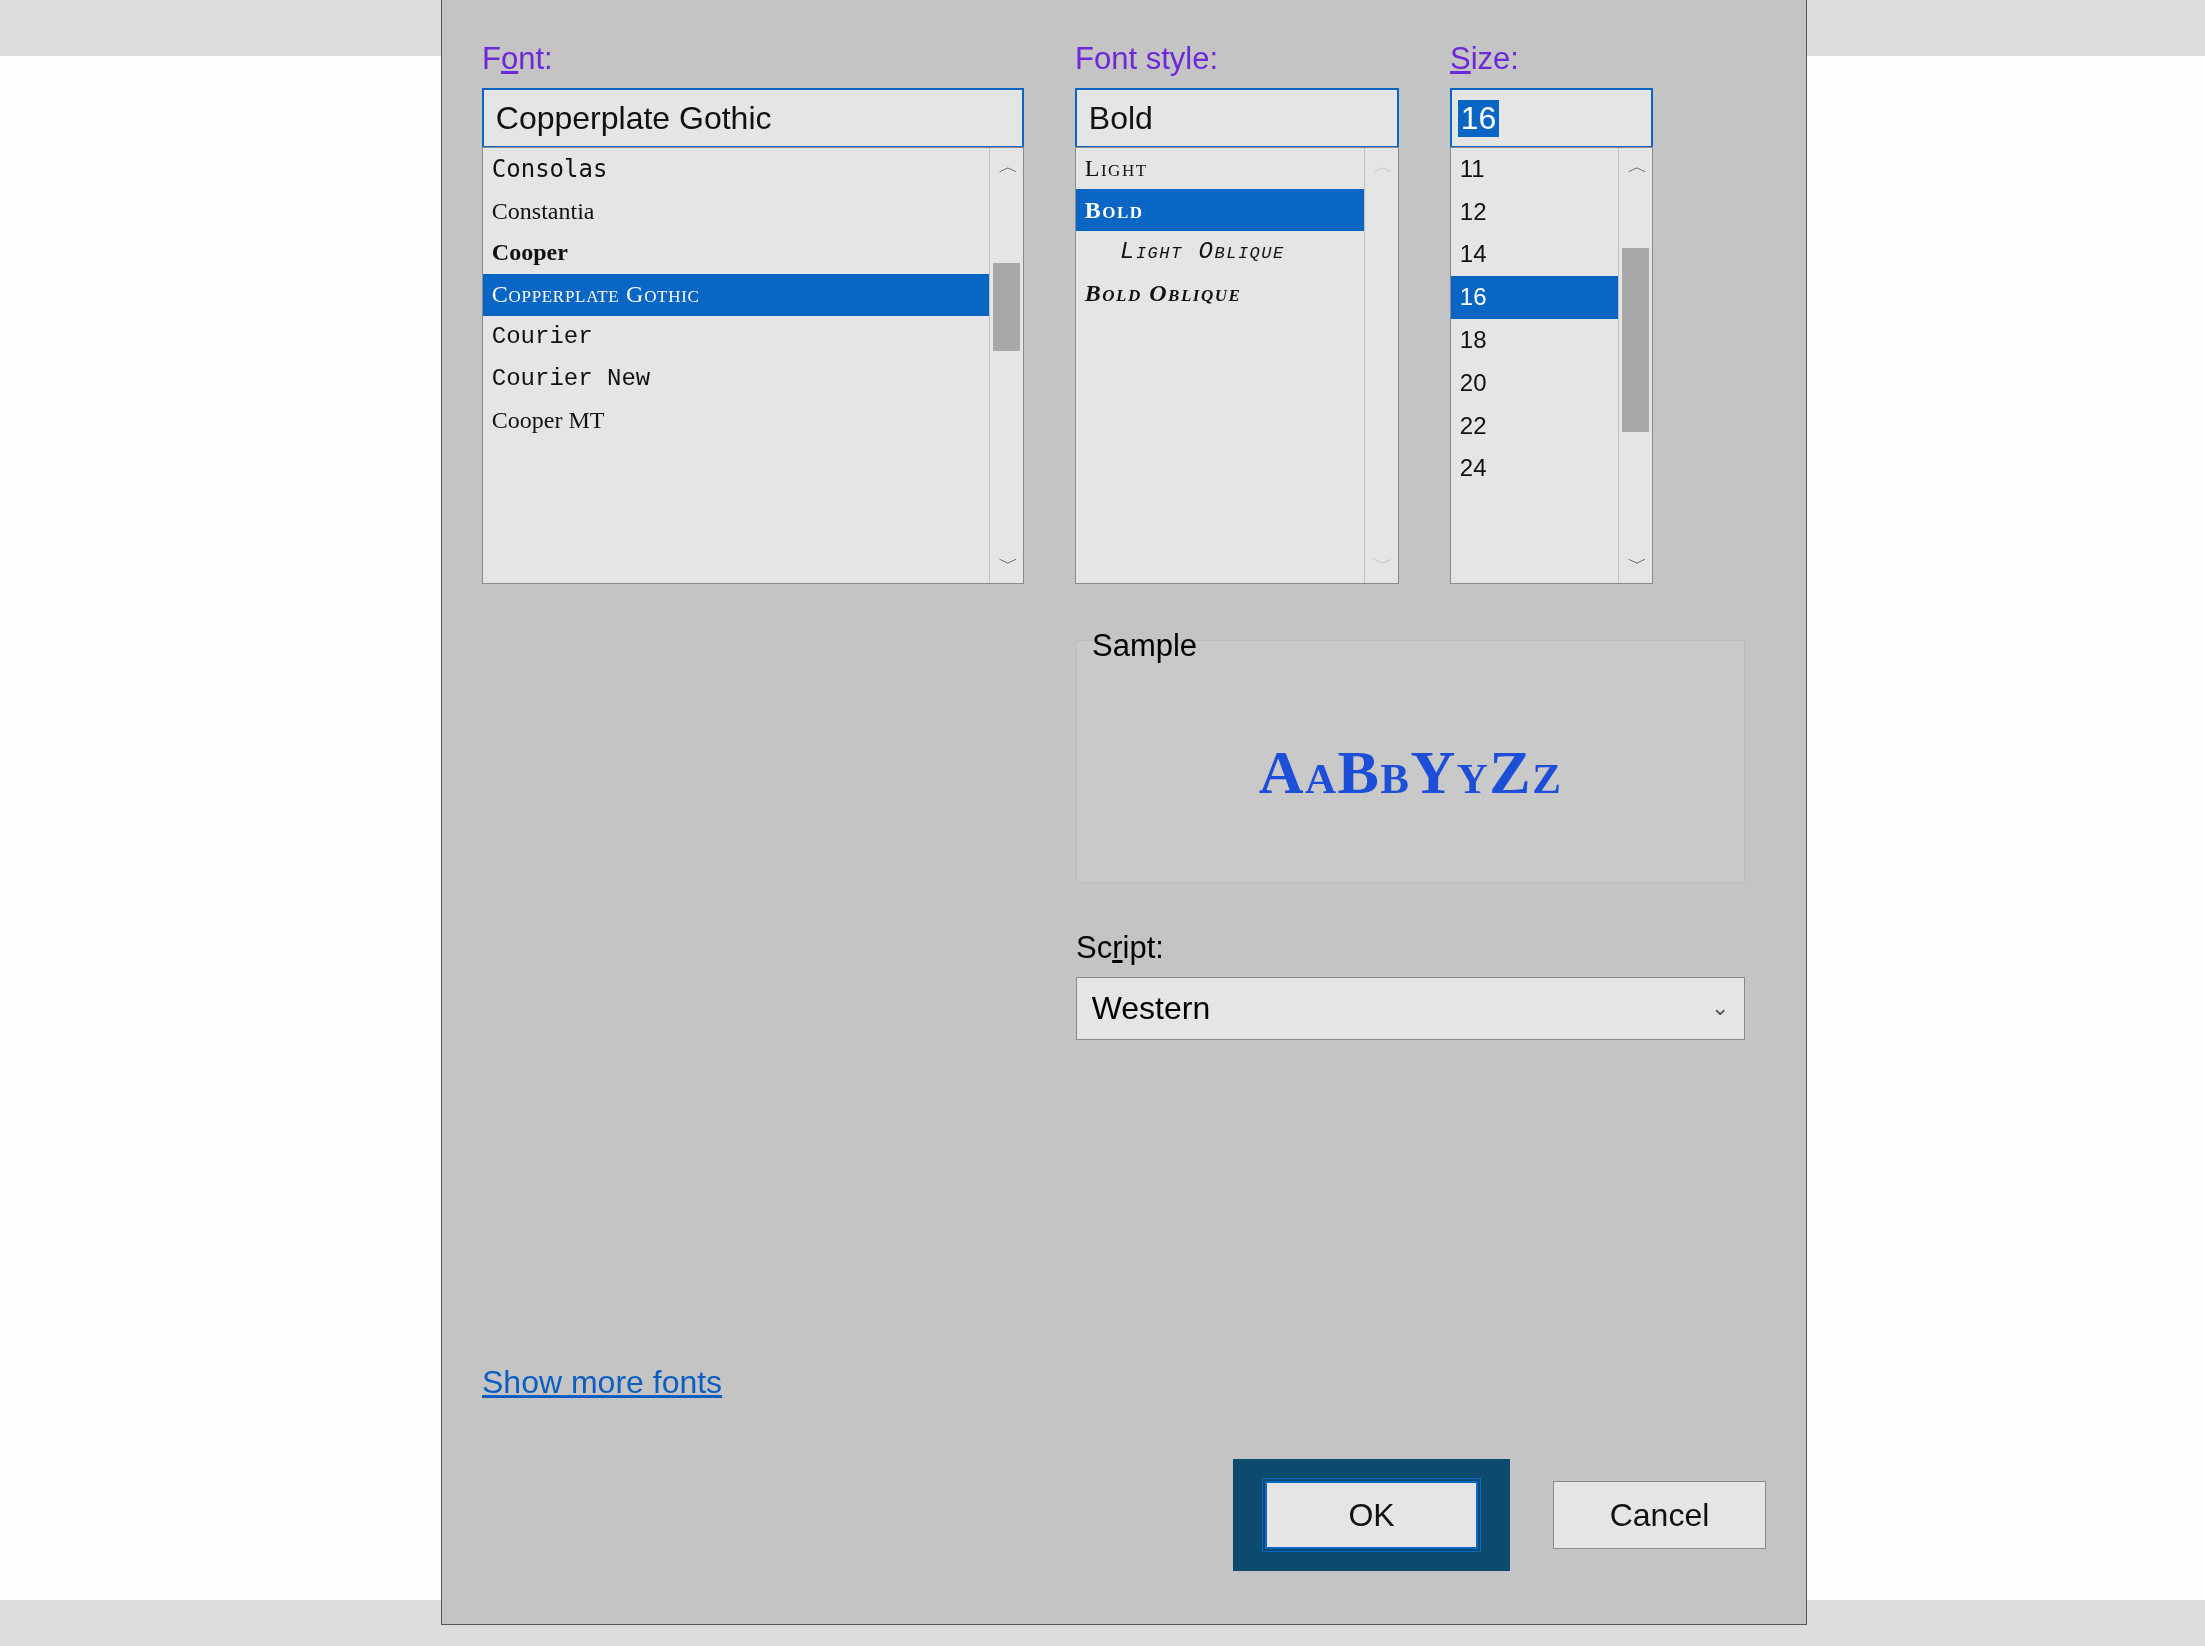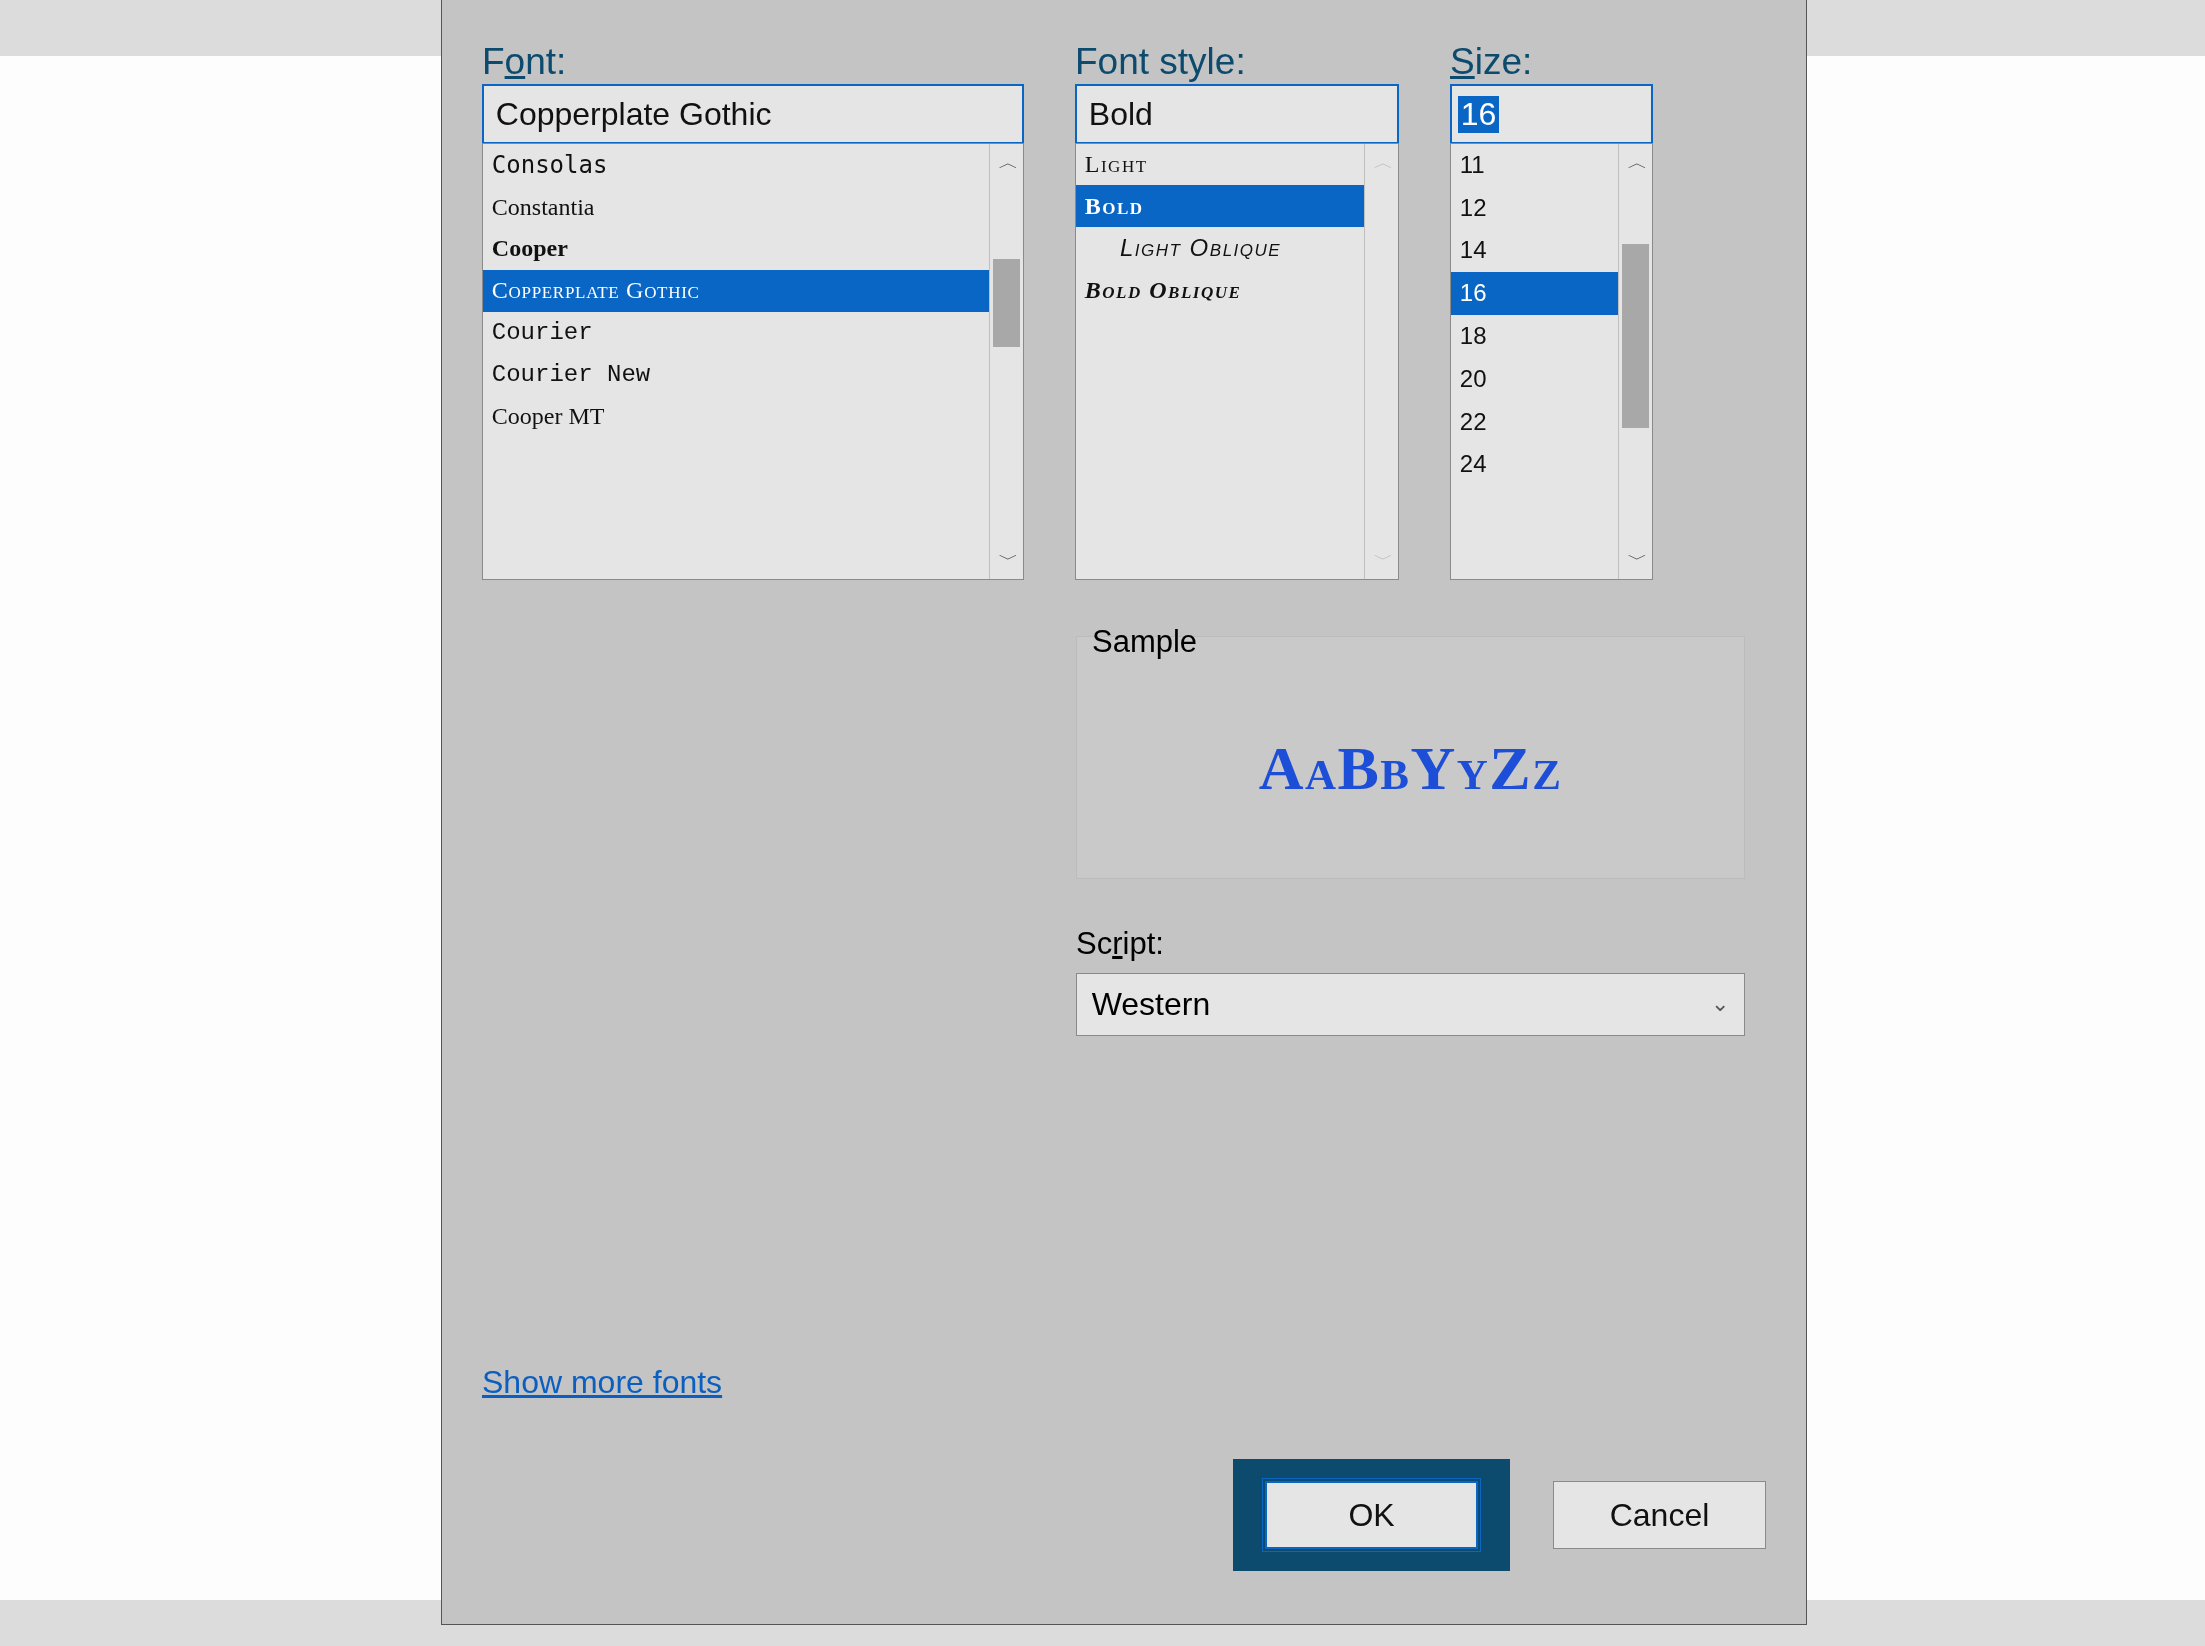--- a/index.html
+++ b/index.html
@@ -31,23 +31,23 @@
     padding: 41px 40px 29px 40px;
   }
   .columns {
     display: flex;
     gap: 51px;
   }
   .col-font  { width: 542px; }
   .col-style { width: 324px; }
   .col-size  { width: 203px; }
   .label {
-    font-size: 37px;
-    color: #0c4a6e;
-    margin-bottom: 1px;
+    font-size: 31px;
+    color: #6d28d9;
+    margin-bottom: 11px;
   }
   .label .ul { text-decoration: underline; }
   .textinput {
     width: 100%;
     height: 60px;
     border: 2.9px solid #0a66c4;
     background: #e5e5e5;
     font-size: 32px;
     padding: 0 11.8px;
     color: #111;
@@ -111,21 +111,21 @@
   .ff-constantia { font-family: Constantia, serif; }
   .ff-cooper { font-family: "Cooper Black", serif; font-weight: 900; }
   .ff-copperplate { font-family: "Copperplate", "Copperplate Gothic", serif; font-variant: small-caps; letter-spacing: 0.7px; }
   .ff-corbel { font-family: Corbel, sans-serif; }
   .ff-courier { font-family: Courier, monospace; }
   .ff-couriernew { font-family: "Courier New", monospace; }
   .ff-curlz { font-family: "Curlz MT", cursive; }
   
   .fs-light { font-family: "Copperplate", serif; font-variant: small-caps; font-weight: 300; letter-spacing: 1.5px; }
   .fs-bold  { font-family: "Copperplate", serif; font-variant: small-caps; font-weight: 800; letter-spacing: 1.5px; }
-  .fs-lightobl { font-family: Liberation Sans, sans-serif; font-variant: small-caps; font-weight: 300; font-style: italic; letter-spacing: 1.5px; padding-left: 44px; }
+  .fs-lightobl { font-family: Liberation Mono, monospace; font-variant: small-caps; font-weight: 300; font-style: italic; letter-spacing: 1.5px; padding-left: 44px; }
   .fs-boldobl  { font-family: "Copperplate", serif; font-variant: small-caps; font-weight: 800; font-style: italic; letter-spacing: 1.5px; }
 
   .lower {
     margin-left: 594px;
     margin-top: 44px;
     width: 669px;
   }
   .sample-label { font-size: 31px; margin-left: 16px; margin-bottom: 8.8px; }
   .sample-box {
     width: 669px;

